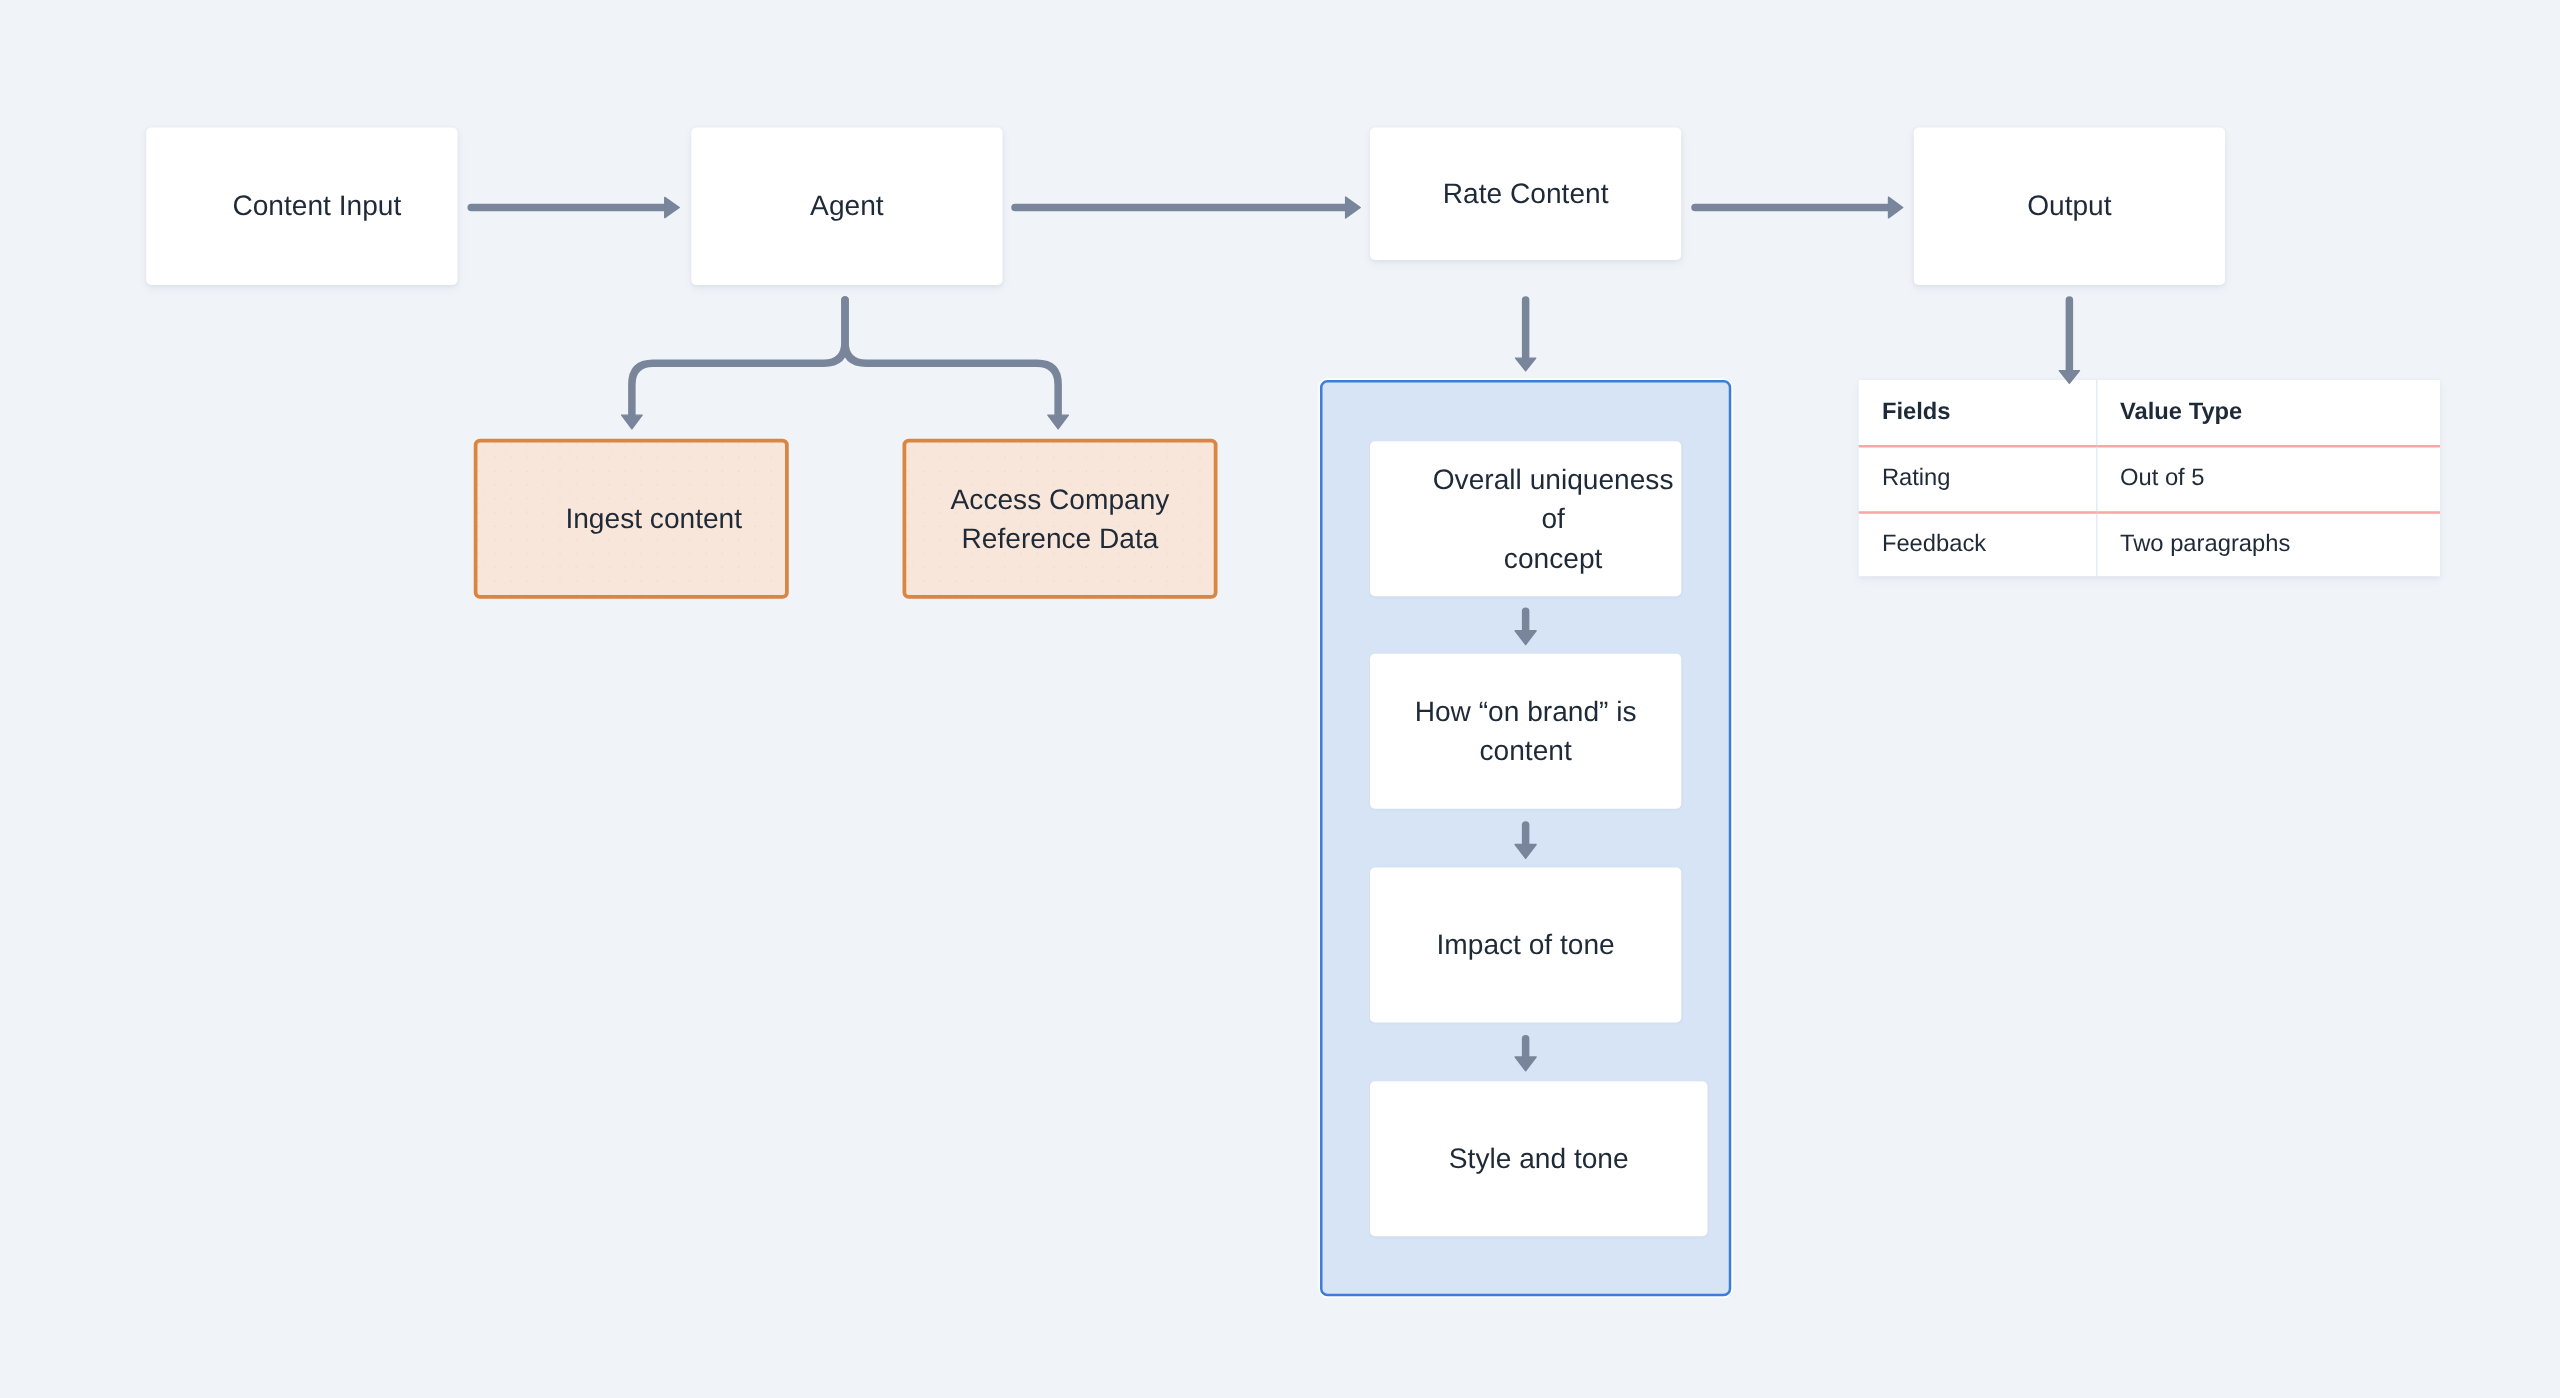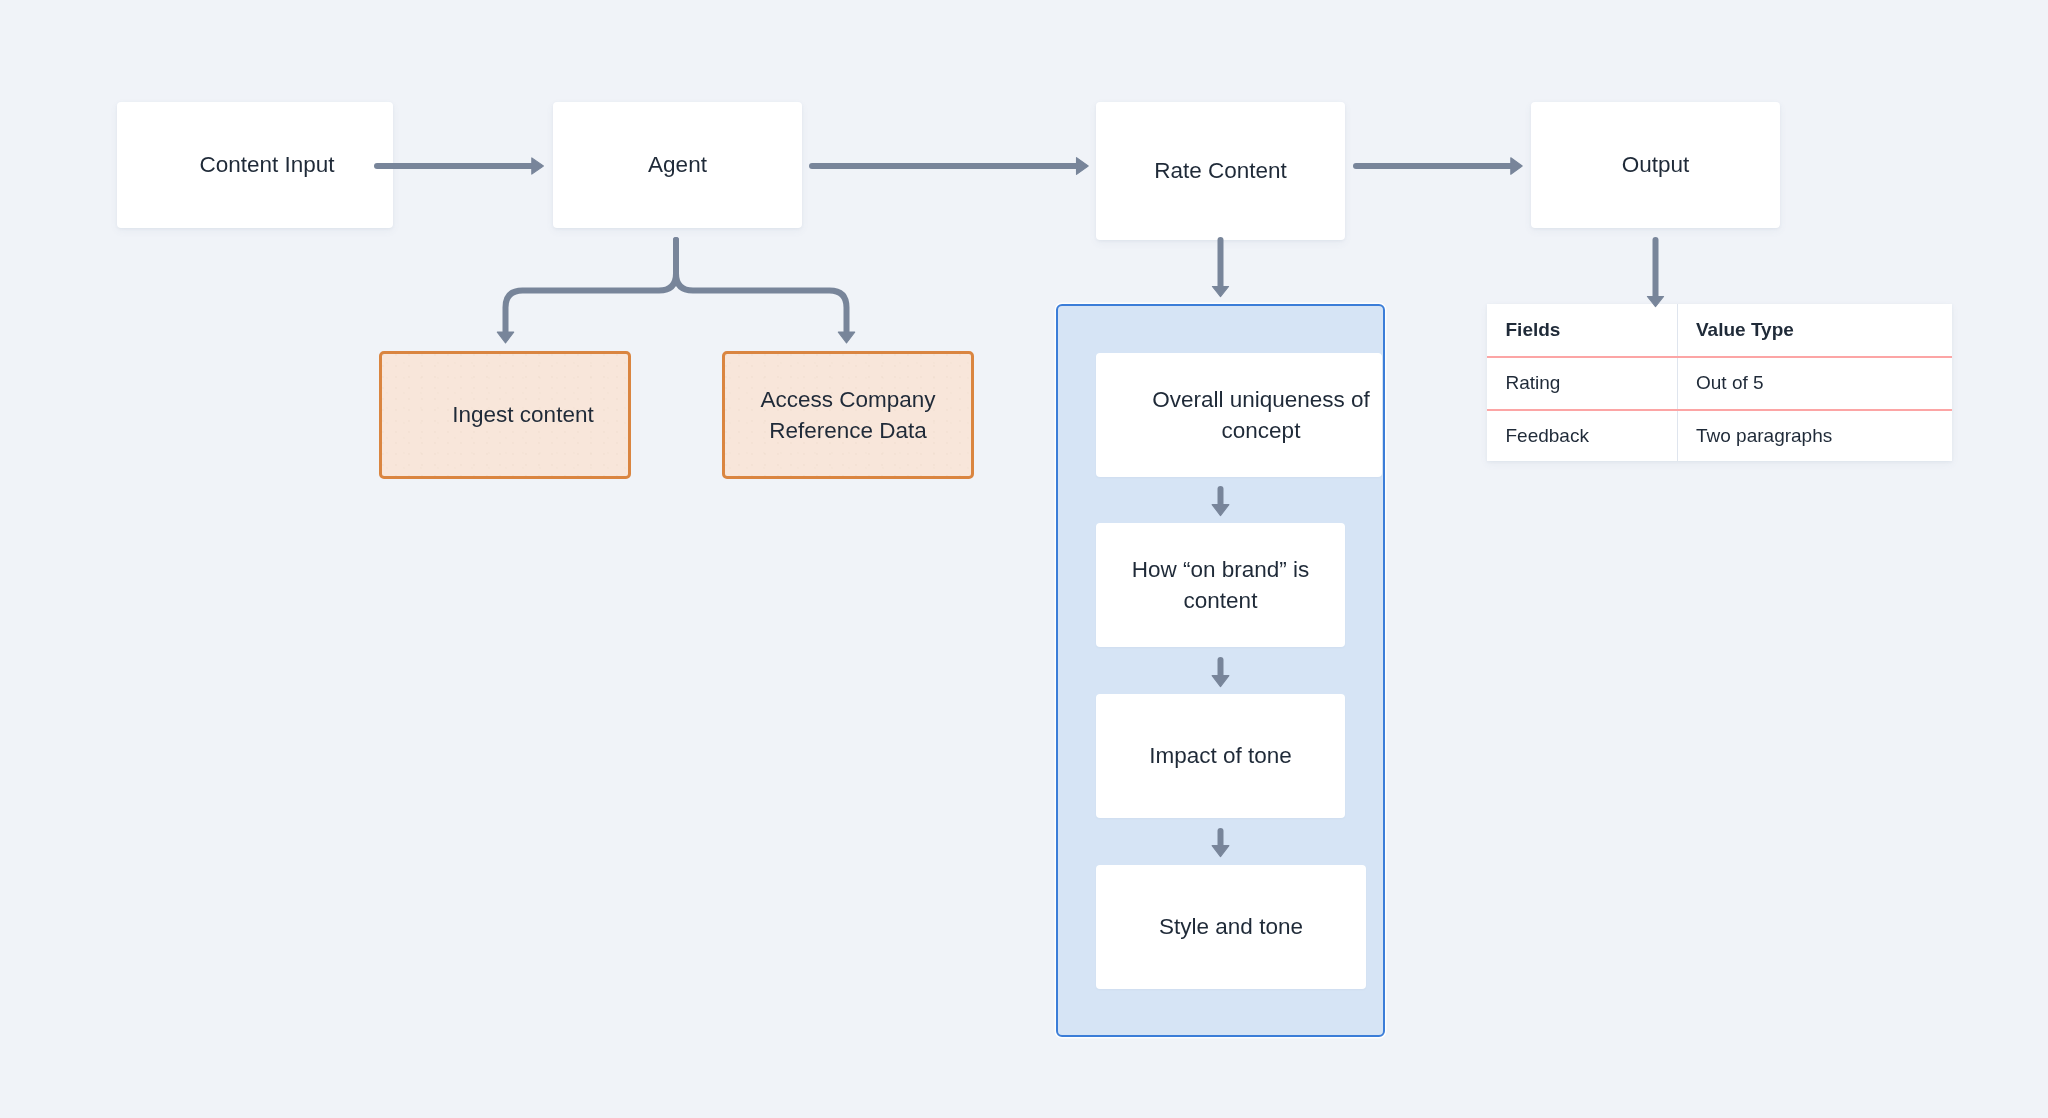--- a/index.html
+++ b/index.html
@@ -35,41 +35,41 @@
   .tbl tr:last-child td{height:51px;}
   .tbl tr.hdr td{font-weight:bold;}
 </style>
 </head>
 <body>
 
 <div id="canvas">
 
   <div class="group-box" style="left:1055.5px;top:303.5px;width:329.5px;height:733px;"></div>
 
-  <div class="node white-node" style="left:117px;top:102px;width:276px;height:126px;padding-left:24px;">
+  <div class="node white-node" style="left:117px;top:102px;width:249px;height:126px;padding-left:24px;">
     <span>Content Input</span>
   </div>
   <div class="node white-node" style="left:553px;top:102px;width:249px;height:126px;">
     <span>Agent</span>
   </div>
-  <div class="node white-node" style="left:1096px;top:102px;width:249px;height:138px;">
+  <div class="node white-node" style="left:1096px;top:102px;width:249px;height:106px;">
     <span>Rate Content</span>
   </div>
   <div class="node white-node" style="left:1531px;top:102px;width:249px;height:126px;">
     <span>Output</span>
   </div>
 
   <div class="node orange-node" style="left:379px;top:351.3px;width:252px;height:127.4px;padding-left:36px;">
     <span>Ingest content</span>
   </div>
   <div class="node orange-node" style="left:722px;top:351.3px;width:252px;height:127.4px;">
     <span><span>Access Company</span><br><span>Reference Data</span></span>
   </div>
 
-  <div class="crit-node" style="left:1096px;top:353px;width:286px;height:124px;padding-left:44px;">
+  <div class="crit-node" style="left:1096px;top:353px;width:249px;height:124px;padding-left:44px;">
     <span><span>Overall uniqueness of</span><br><span>concept</span></span>
   </div>
   <div class="crit-node" style="left:1096px;top:523px;width:249px;height:124px;">
     <span><span>How “on brand” is</span><br><span>content</span></span>
   </div>
   <div class="crit-node" style="left:1096px;top:694px;width:249px;height:124px;">
     <span>Impact of tone</span>
   </div>
   <div class="crit-node" style="left:1096px;top:865px;width:270px;height:124px;">
     <span>Style and tone</span>

